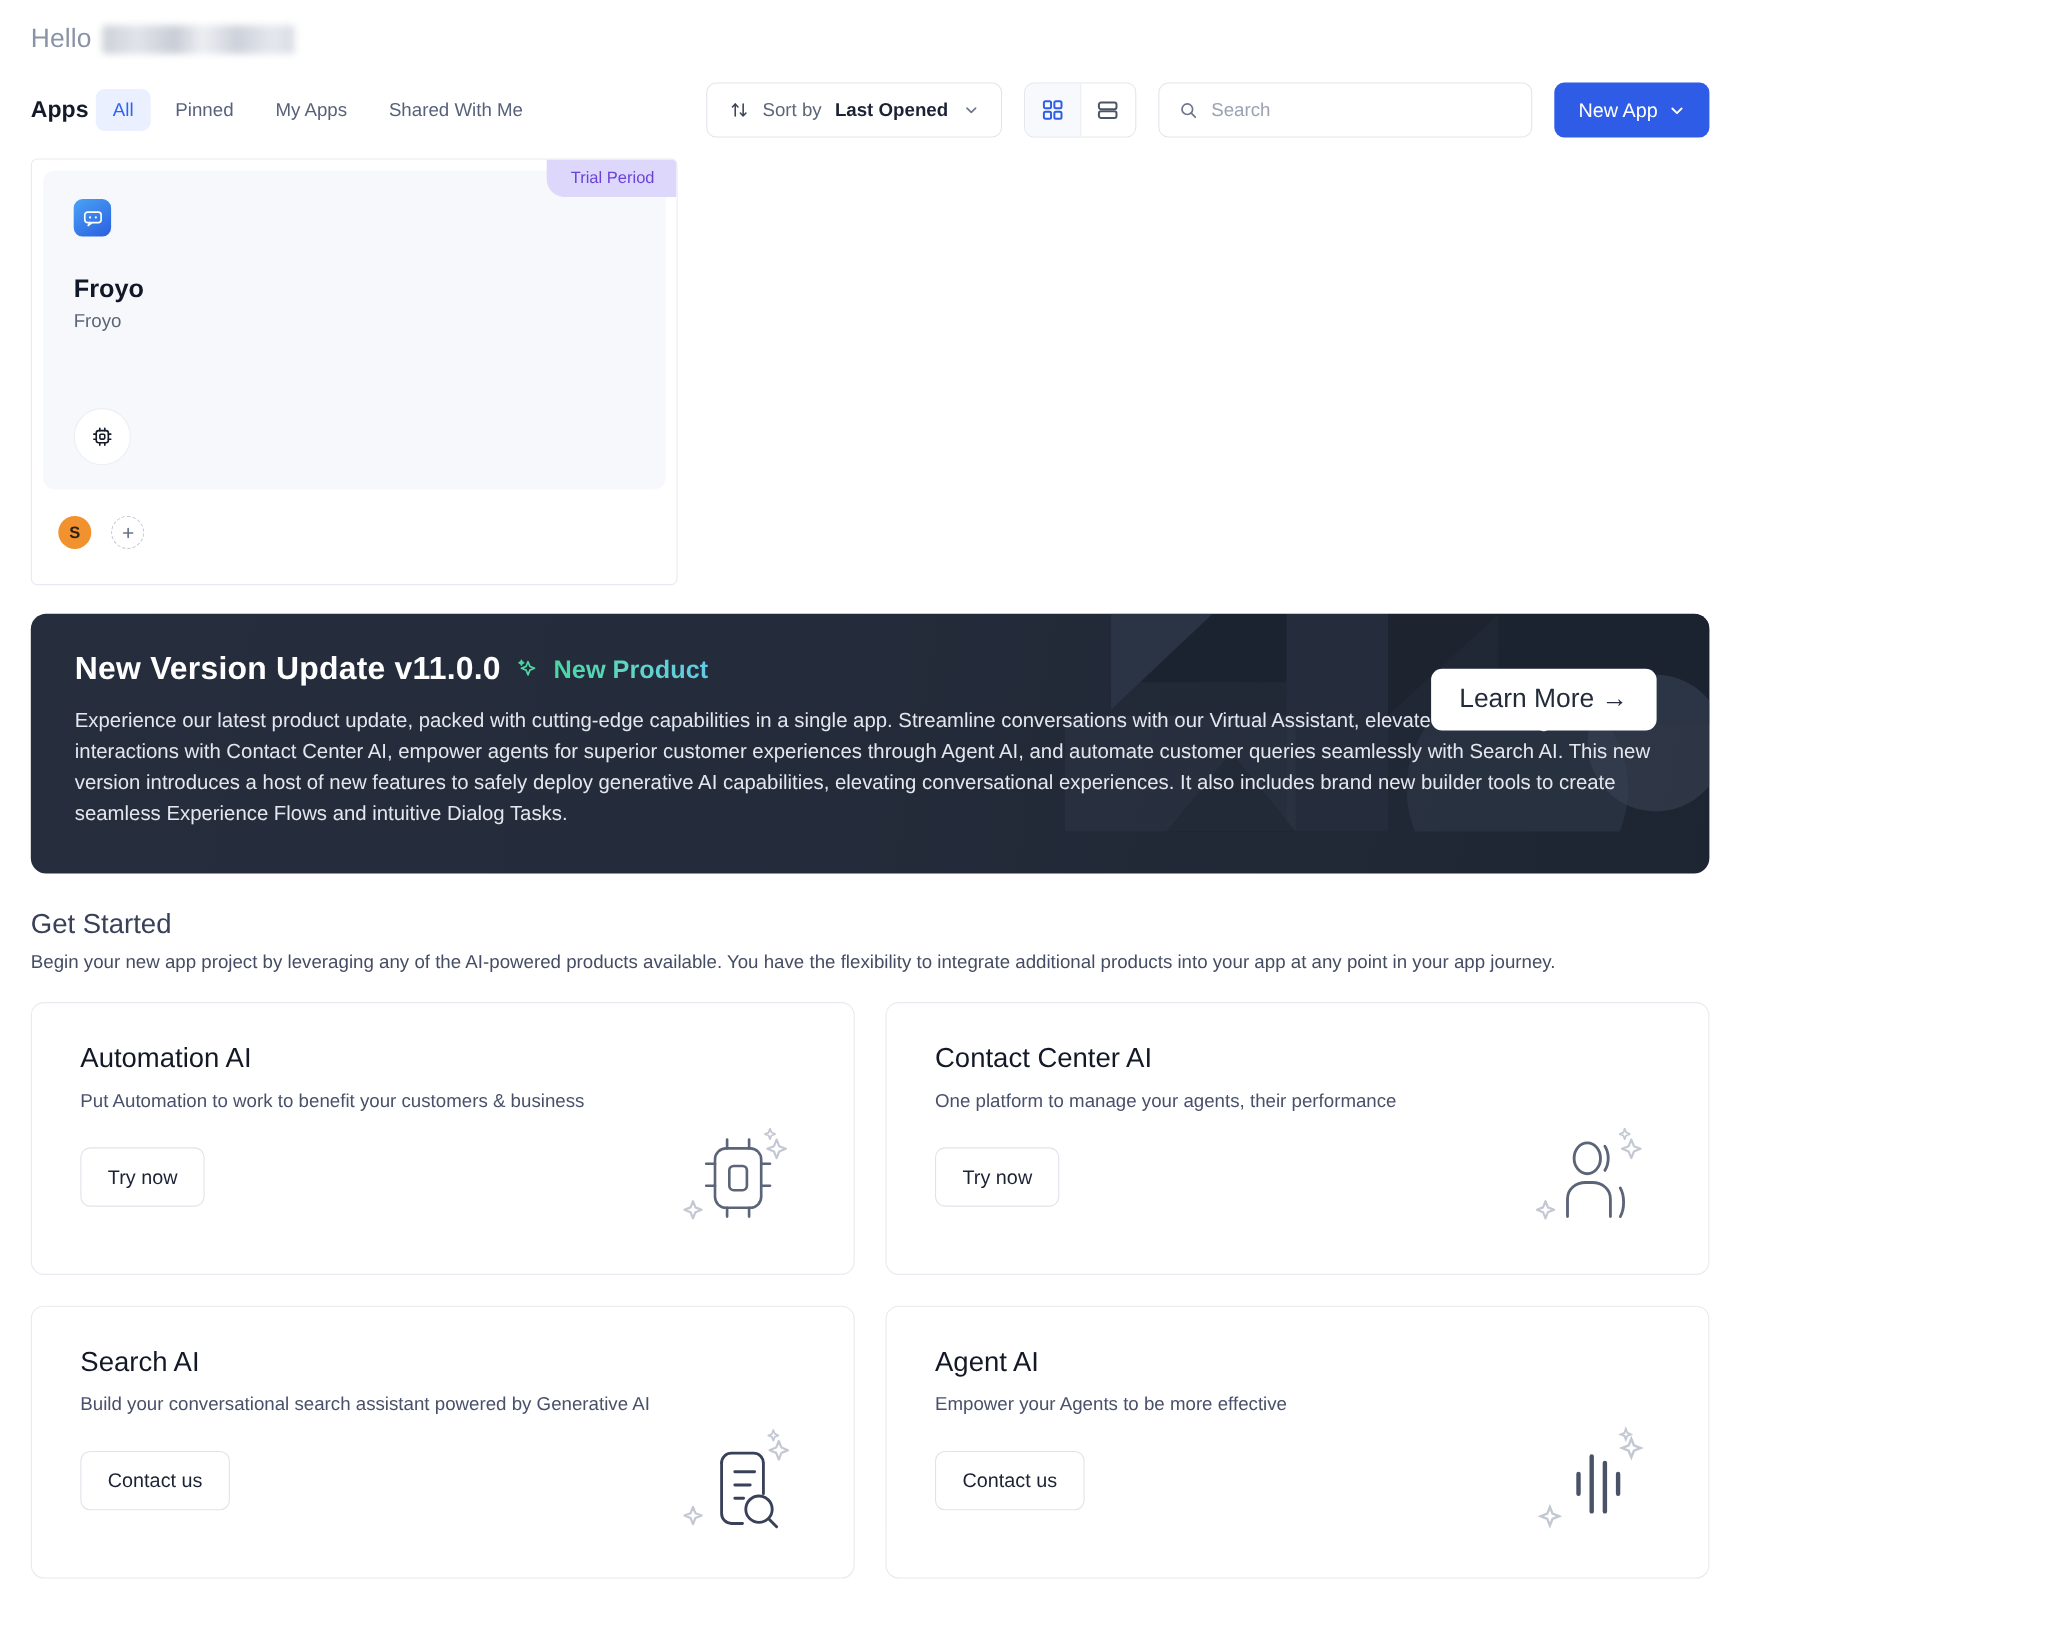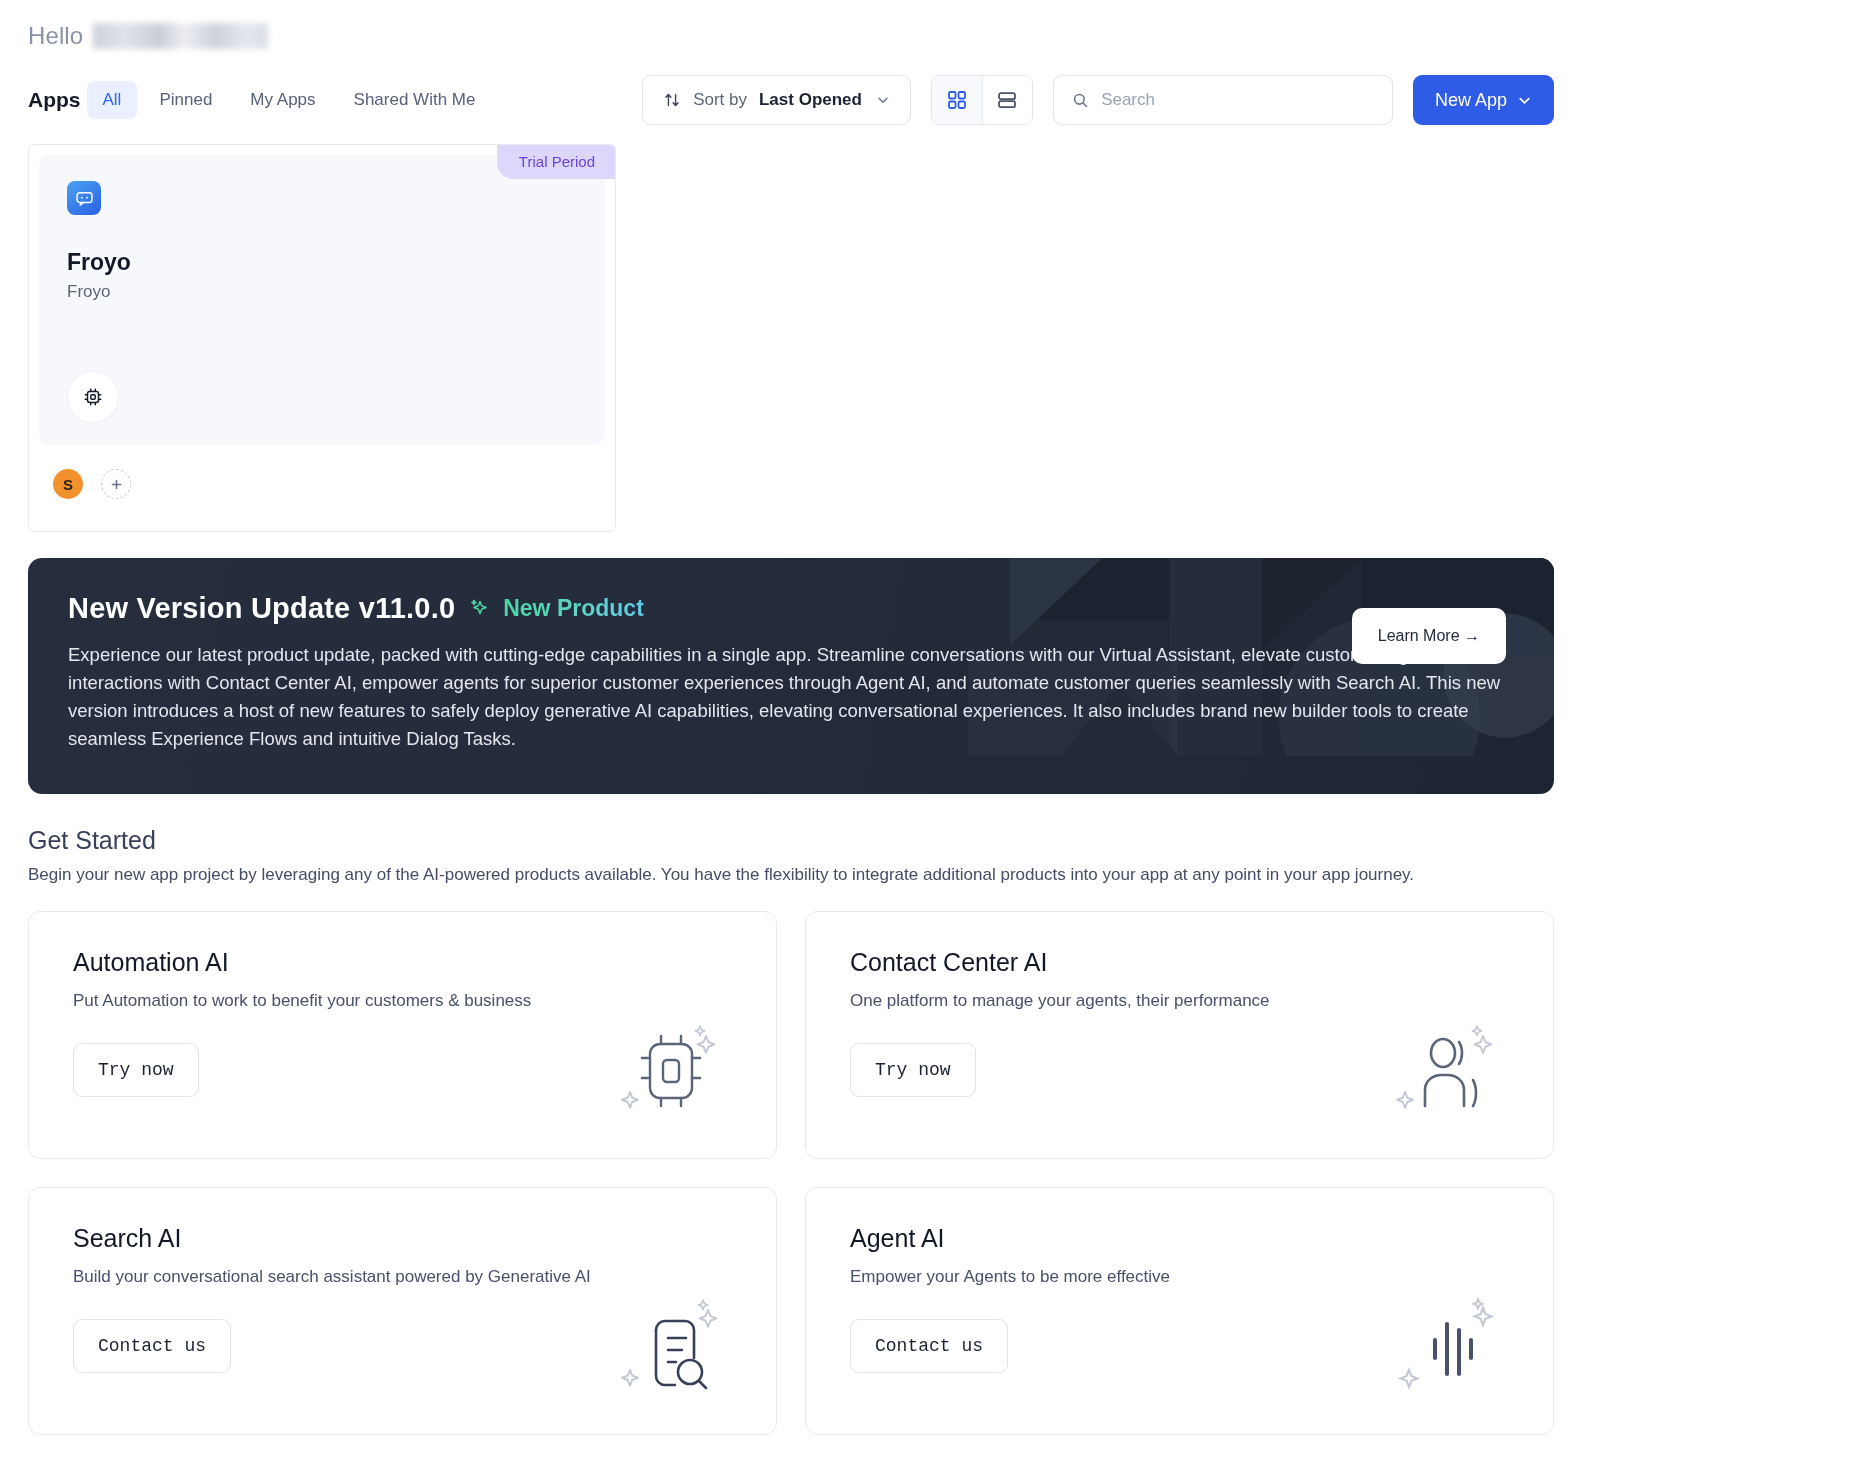--- a/index.html
+++ b/index.html
@@ -116,39 +116,39 @@
   .banner-title { font-size: 29px; font-weight: bold; letter-spacing: .2px; }
   .banner-tag {
     font-size: 23px; font-weight: bold;
     background: linear-gradient(90deg,#4bd6a2 0%,#5fd6c4 50%,#64c9e8 100%);
     -webkit-background-clip: text; background-clip: text; color: transparent;
   }
   .banner-body { margin-top: 16px; font-size: 18.5px; line-height: 1.52; color: #e4e7ee; max-width: 1470px; }
   .learn-more {
     position: absolute; z-index: 3; right: 48px; top: 50px;
     background: #fff; color: #232b3a; border: none; border-radius: 10px;
-    height: 56px; padding: 0 26px; font-size: 16px;
+    height: 56px; padding: 0 26px; font-size: 24px;
     font-family: "Liberation Sans", sans-serif; cursor: pointer; white-space: nowrap;
   }
 
   
   .gs-title { margin-top: 32px; font-size: 25px; color: #39415a; }
   .gs-sub { margin-top: 10px; font-size: 17px; color: #454d64; }
 
   .grid { display: grid; grid-template-columns: 1fr 1fr; gap: 28px; margin-top: 26px; }
   .prod-card {
     position: relative; border: 1px solid #e7eaf0; border-radius: 12px;
     background: #fff; height: 248px; padding: 36px 44px; overflow: hidden;
   }
   .prod-title { font-size: 25px; font-weight: normal; color: #121826; }
   .prod-sub { font-size: 17px; color: #48506a; margin-top: 14px; }
   .prod-btn {
     margin-top: 32px; border: 1px solid #dfe3ea; background: #fff; border-radius: 9px;
     height: 54px; padding: 0 24px; font-size: 18px; color: #1b2233;
-    font-family: Liberation Mono, monospace; cursor: pointer;
+    font-family: Liberation Sans, sans-serif; cursor: pointer;
   }
   .prod-art { position: absolute; right: 48px; bottom: 34px; width: 120px; height: 104px; }
 </style>
 </head>
 <body>
 
 <div class="page">
 
   <div class="greeting">
     <span class="greeting-hello">Hello</span>

